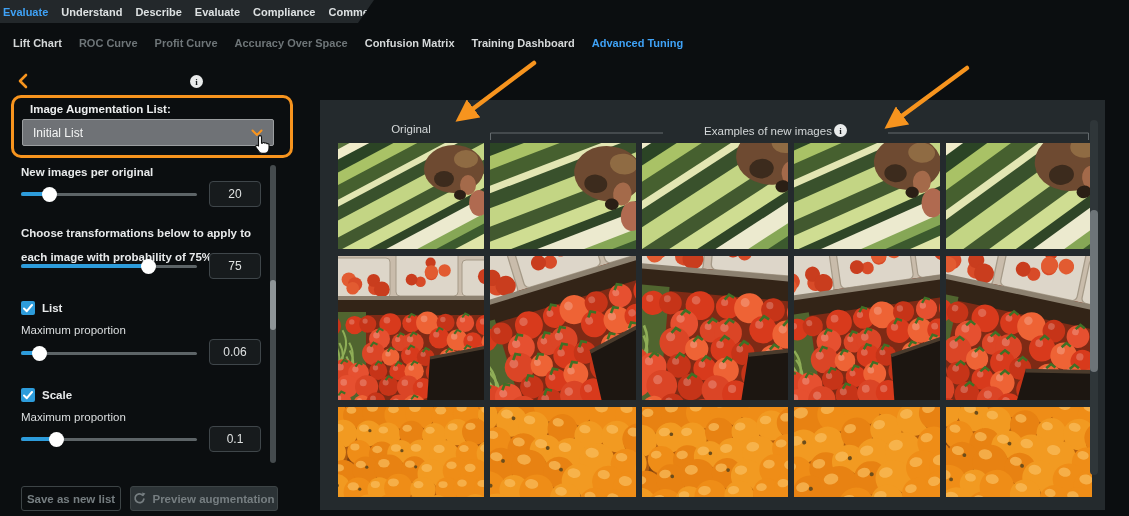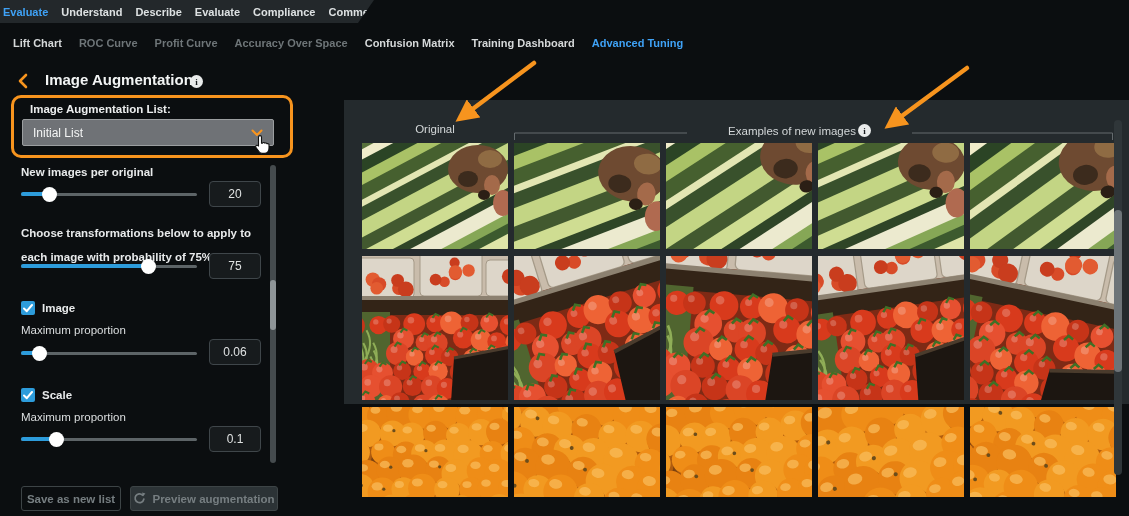--- a/index.html
+++ b/index.html
@@ -58,21 +58,21 @@
                      background:#454b4e; border-radius:3px; }
   .lp-scroll-thumb { position:absolute; left:270px; top:280px; width:6px; height:50px;
                      background:#8e9497; border-radius:3px; cursor:grab; }
 
   .btn { position:absolute; height:25px; border:1px solid #3d4446; border-radius:3px;
          display:flex; align-items:center; justify-content:center; column-gap:6px;
          font-size:11.5px; font-weight:bold; color:#767e81; cursor:pointer; background:transparent; }
   .btn.filled { background:#2c3336; }
 
   
-  .gallery { position:absolute; left:344px; top:100px; width:785px; height:304px; background:#242a2d; }
+  .gallery { position:absolute; left:320px; top:100px; width:785px; height:410px; background:#242a2d; }
   .g-label { position:absolute; font-size:11.5px; color:#d3d7d8; }
   .g-original { left:18px; top:23px; width:146px; text-align:center; }
   .g-examples { left:353px; top:24px; width:205px; display:flex; align-items:center;
                 justify-content:center; column-gap:2px; }
   .cell { position:absolute; overflow:hidden; background:#111; }
   .cell svg { display:block; }
 
   .g-scroll-track { position:absolute; left:770px; top:20px; width:8px; height:355px;
                     background:#2f3639; border-radius:4px; }
   .g-scroll-thumb { position:absolute; left:770px; top:110px; width:8px; height:162px;
@@ -99,21 +99,20 @@
       <span class="subitem dim">Profit Curve</span>
       <span class="subitem dim">Accuracy Over Space</span>
       <span class="subitem">Confusion Matrix</span>
       <span class="subitem">Training Dashboard</span>
       <span class="subitem active">Advanced Tuning</span>
     </div>
 
   <svg class="lp-back" viewBox="0 0 14 16">
     <polyline points="10,2 4,8 10,14" fill="none" stroke="#f7941e" stroke-width="2.6" stroke-linecap="round" stroke-linejoin="round"></polyline>
   </svg>
-  <div class="lp-title">Image Augmentation</div>
   <span class="info-badge lp-title-info">i</span>
 
   <div class="hl-box"></div>
   <div class="list-label">Image Augmentation List:</div>
   <div class="dropdown">
     <span class="val">Initial List</span>
     <svg width="12" height="8" viewBox="0 0 12 8">
       <polyline points="1.5,1.5 6,6 10.5,1.5" fill="none" stroke="#f7941e" stroke-width="2" stroke-linecap="round" stroke-linejoin="round"></polyline>
     </svg>
   </div>
@@ -132,21 +131,21 @@
     <div class="fill" style="width:72%;"></div>
     <div class="handle" style="left:72%;"></div>
   </div>
   <div class="valbox" style="left:209px; top:253px;">75</div>
 
   <div class="chk" style="left:21px; top:301px;">
     <svg width="10" height="9" viewBox="0 0 10 9">
       <polyline points="1,4.5 3.8,7.2 9,1" fill="none" stroke="#ffffff" stroke-width="2" stroke-linecap="round" stroke-linejoin="round"></polyline>
     </svg>
   </div>
-  <div class="ctl-label" style="left:42px; top:302px;">Image</div>
+  <div class="ctl-label" style="left:42px; top:302px;">List</div>
   <div class="ctl-label reg" style="left:21px; top:324px;">Maximum proportion</div>
   <div class="slider" style="left:21px; top:346px;">
     <div class="track"></div>
     <div class="fill" style="width:10%;"></div>
     <div class="handle" style="left:10%;"></div>
   </div>
   <div class="valbox" style="left:209px; top:339px;">0.06</div>
 
   <div class="chk" style="left:21px; top:388px;">
     <svg width="10" height="9" viewBox="0 0 10 9">

